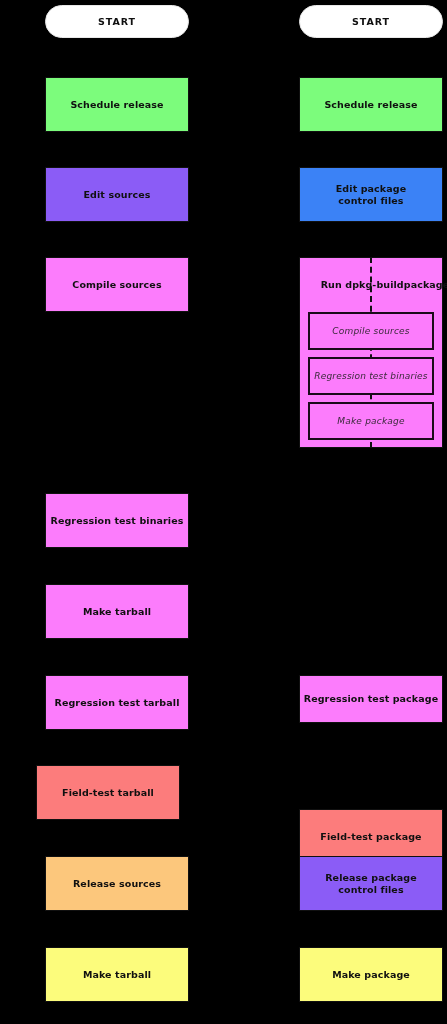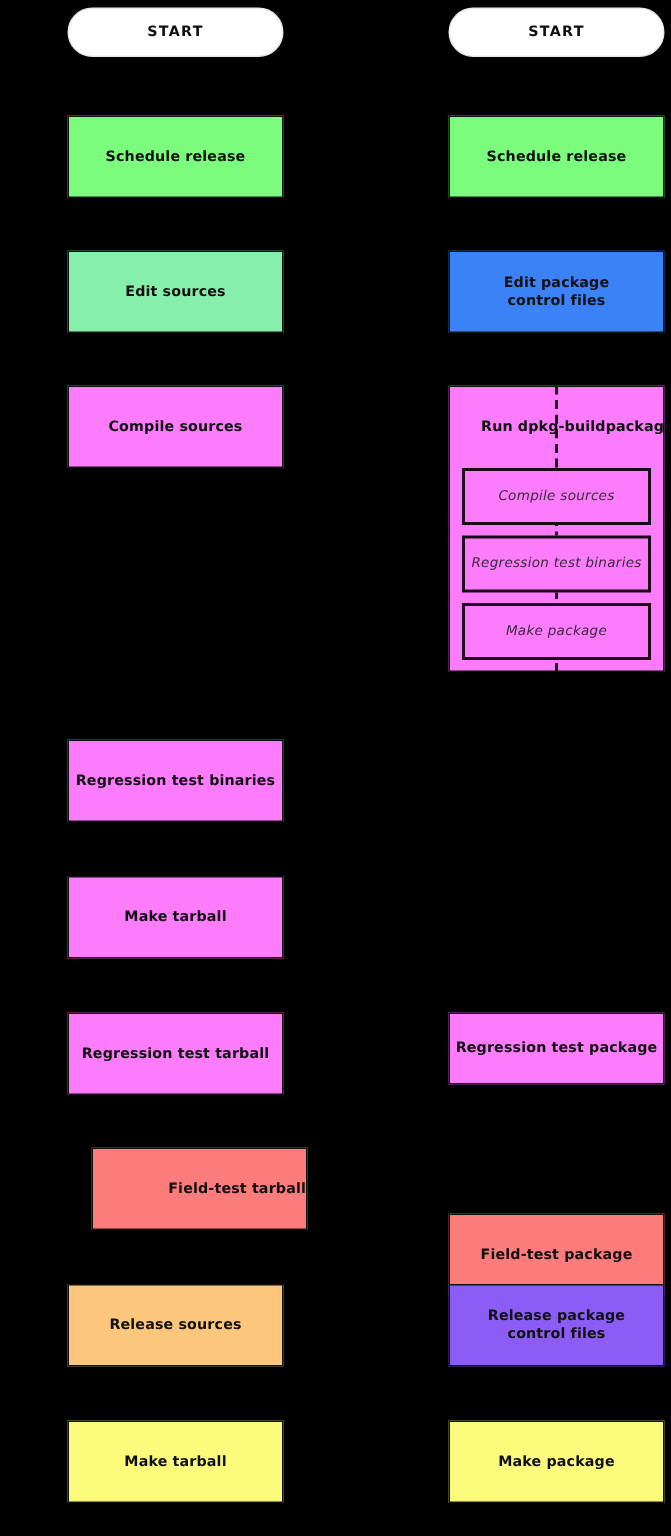--- a/index.html
+++ b/index.html
@@ -85,41 +85,41 @@
 <div id="canvas">
 
   <div class="node start" style="left:45px; top:5px; width:144px; height:33px;">
     <span>START</span>
   </div>
 
   <div class="node" style="left:45px; top:77px; width:144px; height:55px; background:#7cfc7c;">
     <span>Schedule release</span>
   </div>
 
-  <div class="node" style="left:45px; top:167px; width:144px; height:55px; background:#86efac;align-items:center;">
+  <div class="node" style="left:45px; top:167px; width:144px; height:55px; background:#8b5cf6;align-items:center;">
     <span>Edit sources</span>
   </div>
 
   <div class="node" style="left:45px; top:257px; width:144px; height:55px; background:#fc7cfc;">
     <span>Compile sources</span>
   </div>
 
   <div class="node" style="left:45px; top:493px; width:144px; height:55px; background:#fc7cfc;">
     <span>Regression test binaries</span>
   </div>
 
   <div class="node" style="left:45px; top:584px; width:144px; height:55px; background:#fc7cfc;">
     <span>Make tarball</span>
   </div>
 
   <div class="node" style="left:45px; top:675px; width:144px; height:55px; background:#fc7cfc;">
     <span>Regression test tarball</span>
   </div>
 
-  <div class="node" style="left:61px; top:765px; width:144px; height:55px; background:#fc7c7c;justify-content:flex-end;">
+  <div class="node" style="left:36px; top:765px; width:144px; height:55px; background:#fc7c7c;">
     <span>Field-test tarball</span>
   </div>
 
   <div class="node" style="left:45px; top:856px; width:144px; height:55px; background:#fcc77c;">
     <span>Release sources</span>
   </div>
 
   <div class="node" style="left:45px; top:947px; width:144px; height:55px; background:#fcfc7c;">
     <span>Make tarball</span>
   </div>

